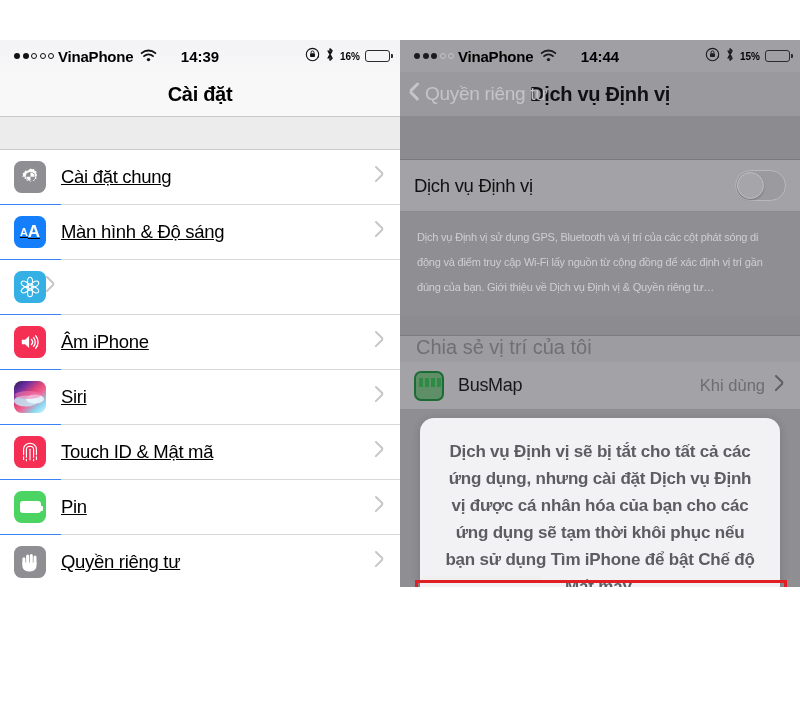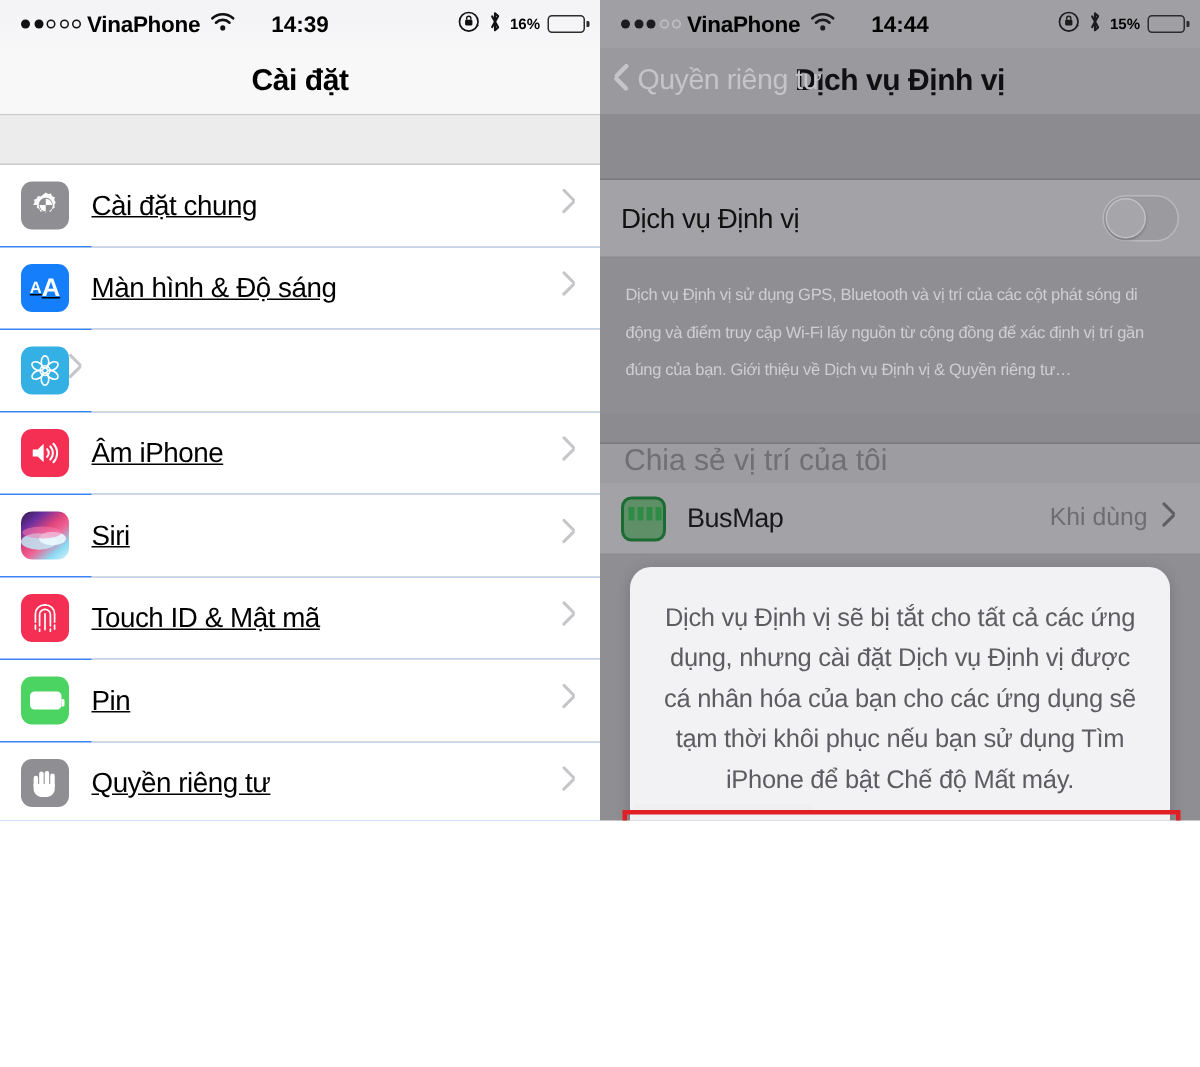--- a/index.html
+++ b/index.html
@@ -3,21 +3,21 @@
 <meta charset="utf-8">
 <style>
   * { box-sizing: border-box; margin: 0; padding: 0; }
   html, body {
     width: 800px; height: 711px;
     font-family: "Liberation Sans", sans-serif;
     background: #ffffff;
     overflow: hidden;
   }
   .screens { display: flex; width: 800px; height: 711px; }
-  .phone { position: relative; width: 400px; height: 547px; overflow: hidden; }
+  .phone { position: relative; width: 400px; height: 547px; overflow: hidden; margin-top: 40px; }
 
   
   .statusbar {
     height: 32px; display: flex; align-items: center;
     padding: 0 10px 0 14px; font-size: 15px; font-weight: bold;
     position: relative; z-index: 5;
   }
   .sb-left { display: flex; align-items: center; gap: 4px; }
   .sb-dots { display: flex; align-items: center; gap: 2.5px; }
   .dot { width: 6px; height: 6px; border-radius: 50%; }
@@ -156,21 +156,21 @@
   .app-row .chev-right::before, .app-row .chev-right::after { background: #5e5e63; }
 
   
   .alert {
     position: absolute; left: 20px; right: 20px; top: 378px;
     background: rgba(249,249,250,0.94); border-radius: 14px; overflow: hidden;
     box-shadow: 0 2px 10px rgba(0,0,0,0.16); z-index: 8;
   }
   .alert-body {
     padding: 20px 20px 18px 20px; text-align: center; font-size: 17px;
-    line-height: 27px; color: #5c5c61; letter-spacing: -0.2px;
+    line-height: 27px; color: #5c5c61; letter-spacing: -0.2px; font-weight: bold;
   }
   .alert-sep { height: 1px; background: #d2d2d6; }
   .alert-btn {
     height: 58px; display: flex; align-items: center; justify-content: center;
     font-size: 16px; letter-spacing: -0.3px;
   }
   .alert-btn.destructive { color: #f0433a; background: rgba(243,243,244,0.9); }
   .sheet-cancel {
     position: absolute; left: 13px; right: 13px; bottom: 10px; height: 62px;
     background: #ffffff; border-radius: 14px; display: flex; align-items: center;

